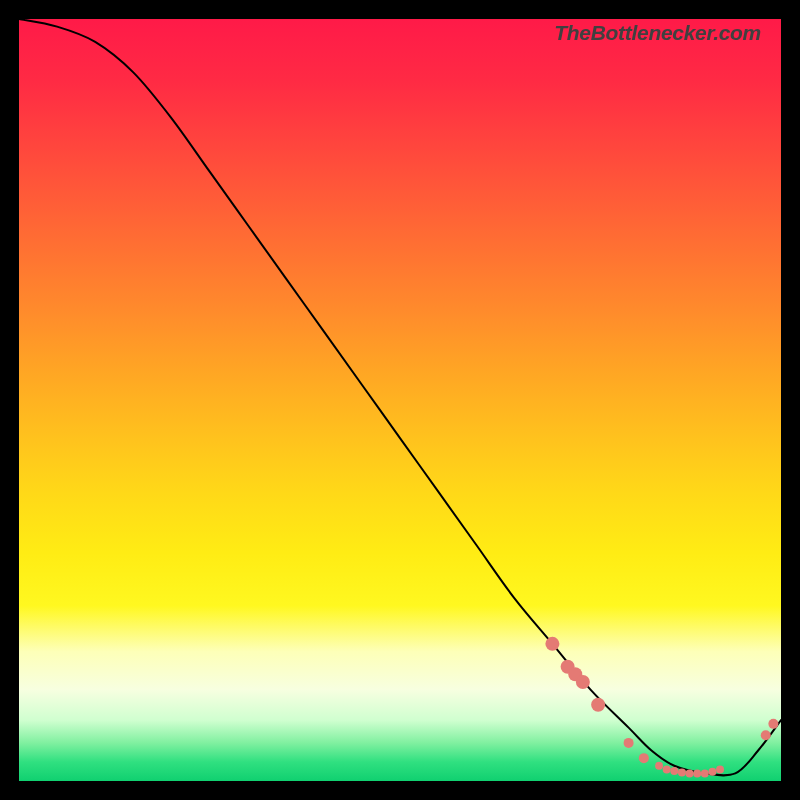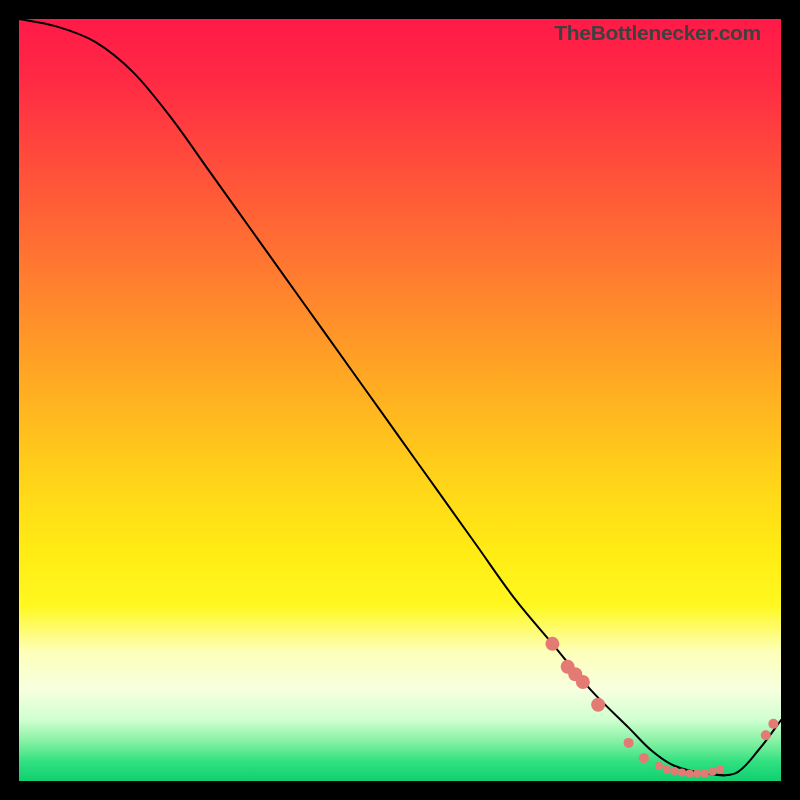--- a/index.html
+++ b/index.html
@@ -52,20 +52,21 @@
   }
   .attr {
     position: absolute;
     right: 20px;
     top: 2px;
     font-family: Arial, Helvetica, sans-serif;
     font-size: 21px;
     font-weight: 700;
     color: #404040;
     letter-spacing: -0.3px;
+    font-style: italic;
   }
 </style>
 </head>
 <body>
 
 <div class="wrap">
   <div class="plot">
     <div class="attr">TheBottlenecker.com</div>
     <svg class="curve" viewBox="0 0 762 762" preserveAspectRatio="none">
       <path id="curve-path" fill="none" stroke="#000000" stroke-width="2" stroke-linejoin="round" stroke-linecap="round" d="M 0 0 C 6.3500000000000005 1.2700000000000007, 25.4 3.8100000000000023, 38.1 7.6200000000000045 C 50.800000000000004 11.430000000000007, 63.50000000000001 15.240000000000027, 76.2 22.860000000000014 C 88.9 30.48, 101.6 40.63999999999991, 114.3 53.33999999999992 C 127 66.03999999999992, 139.70000000000002 82.55000000000005, 152.4 99.06000000000006 C 165.1 115.57000000000006, 177.8 134.61999999999998, 190.5 152.39999999999998 C 203.2 170.17999999999998, 215.9 187.96, 228.6 205.74 C 241.29999999999998 223.52, 254 241.29999999999998, 266.7 259.08 C 279.4 276.86, 292.1 294.64, 304.8 312.42 C 317.5 330.20000000000005, 330.20000000000005 347.98, 342.90000000000003 365.76 C 355.6 383.53999999999996, 368.3 401.31999999999994, 381 419.09999999999997 C 393.7 436.88, 406.40000000000003 454.65999999999997, 419.1 472.44 C 431.8 490.22, 444.5 508, 457.2 525.78 C 469.9 543.56, 482.6 562.61, 495.3 579.12 C 508 595.63, 520.6999999999999 609.6, 533.4 624.84 C 546.1 640.08, 558.8 656.5899999999999, 571.5 670.56 C 584.2 684.53, 599.44 698.5, 609.6 708.66 C 619.76 718.8199999999999, 624.8399999999999 725.17, 632.4599999999999 731.52 C 640.0799999999999 737.87, 646.43 742.95, 655.3199999999999 746.76 C 664.2099999999999 750.5699999999999, 675.6400000000001 753.11, 685.8000000000001 754.38 C 695.96 755.65, 707.39 758.19, 716.28 754.38 C 725.17 750.5699999999999, 731.52 740.41, 739.14 731.52 C 746.76 722.63, 758.19 706.12, 762 701.04"></path>

